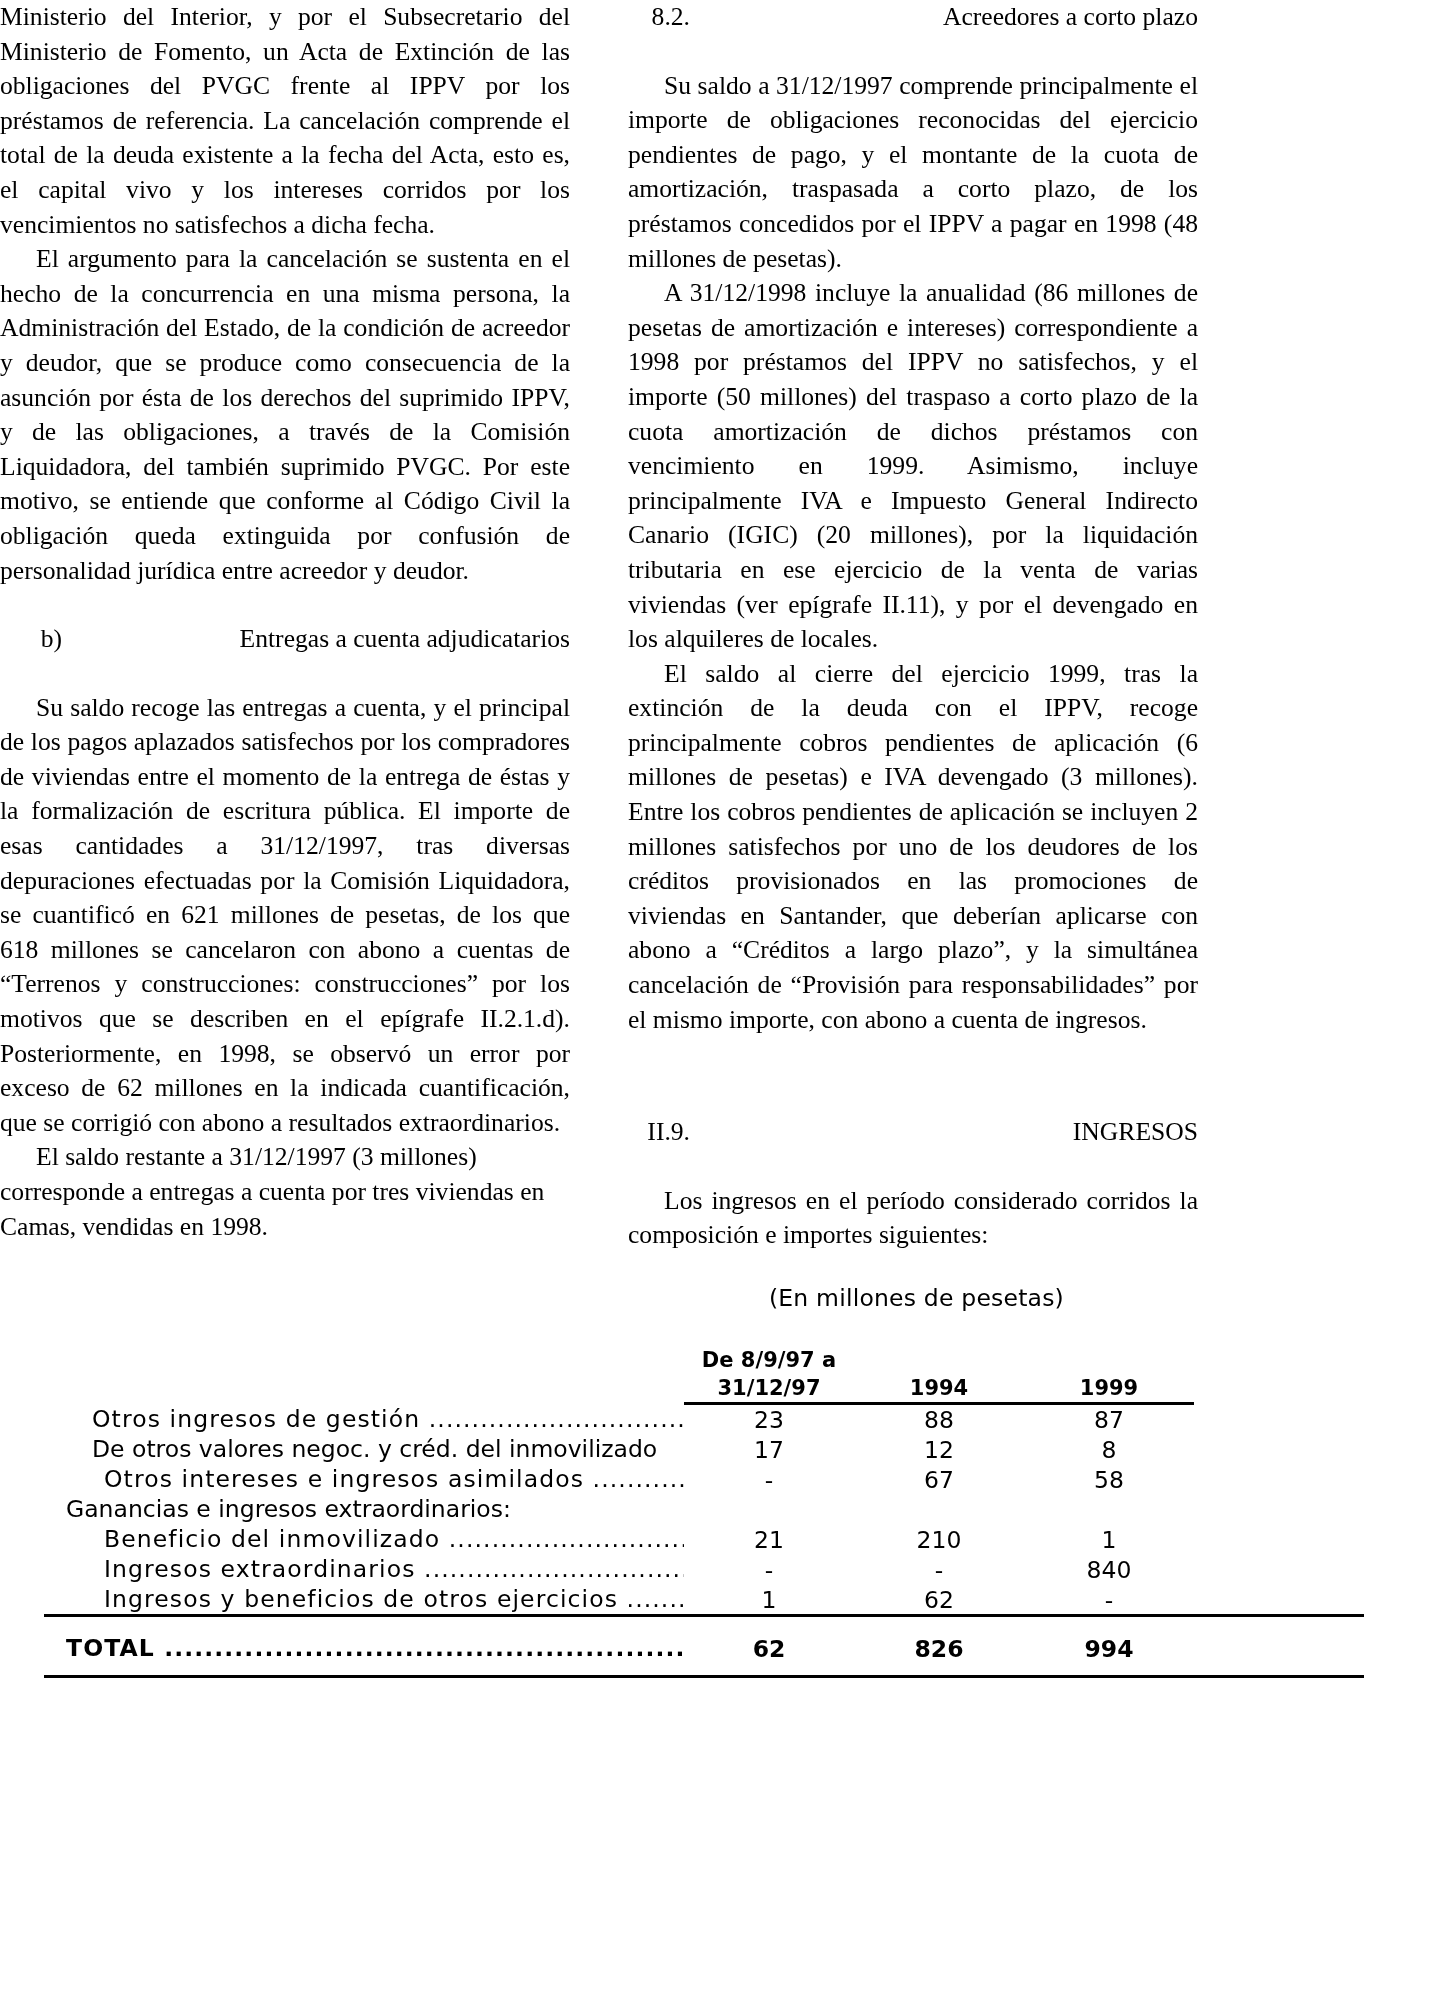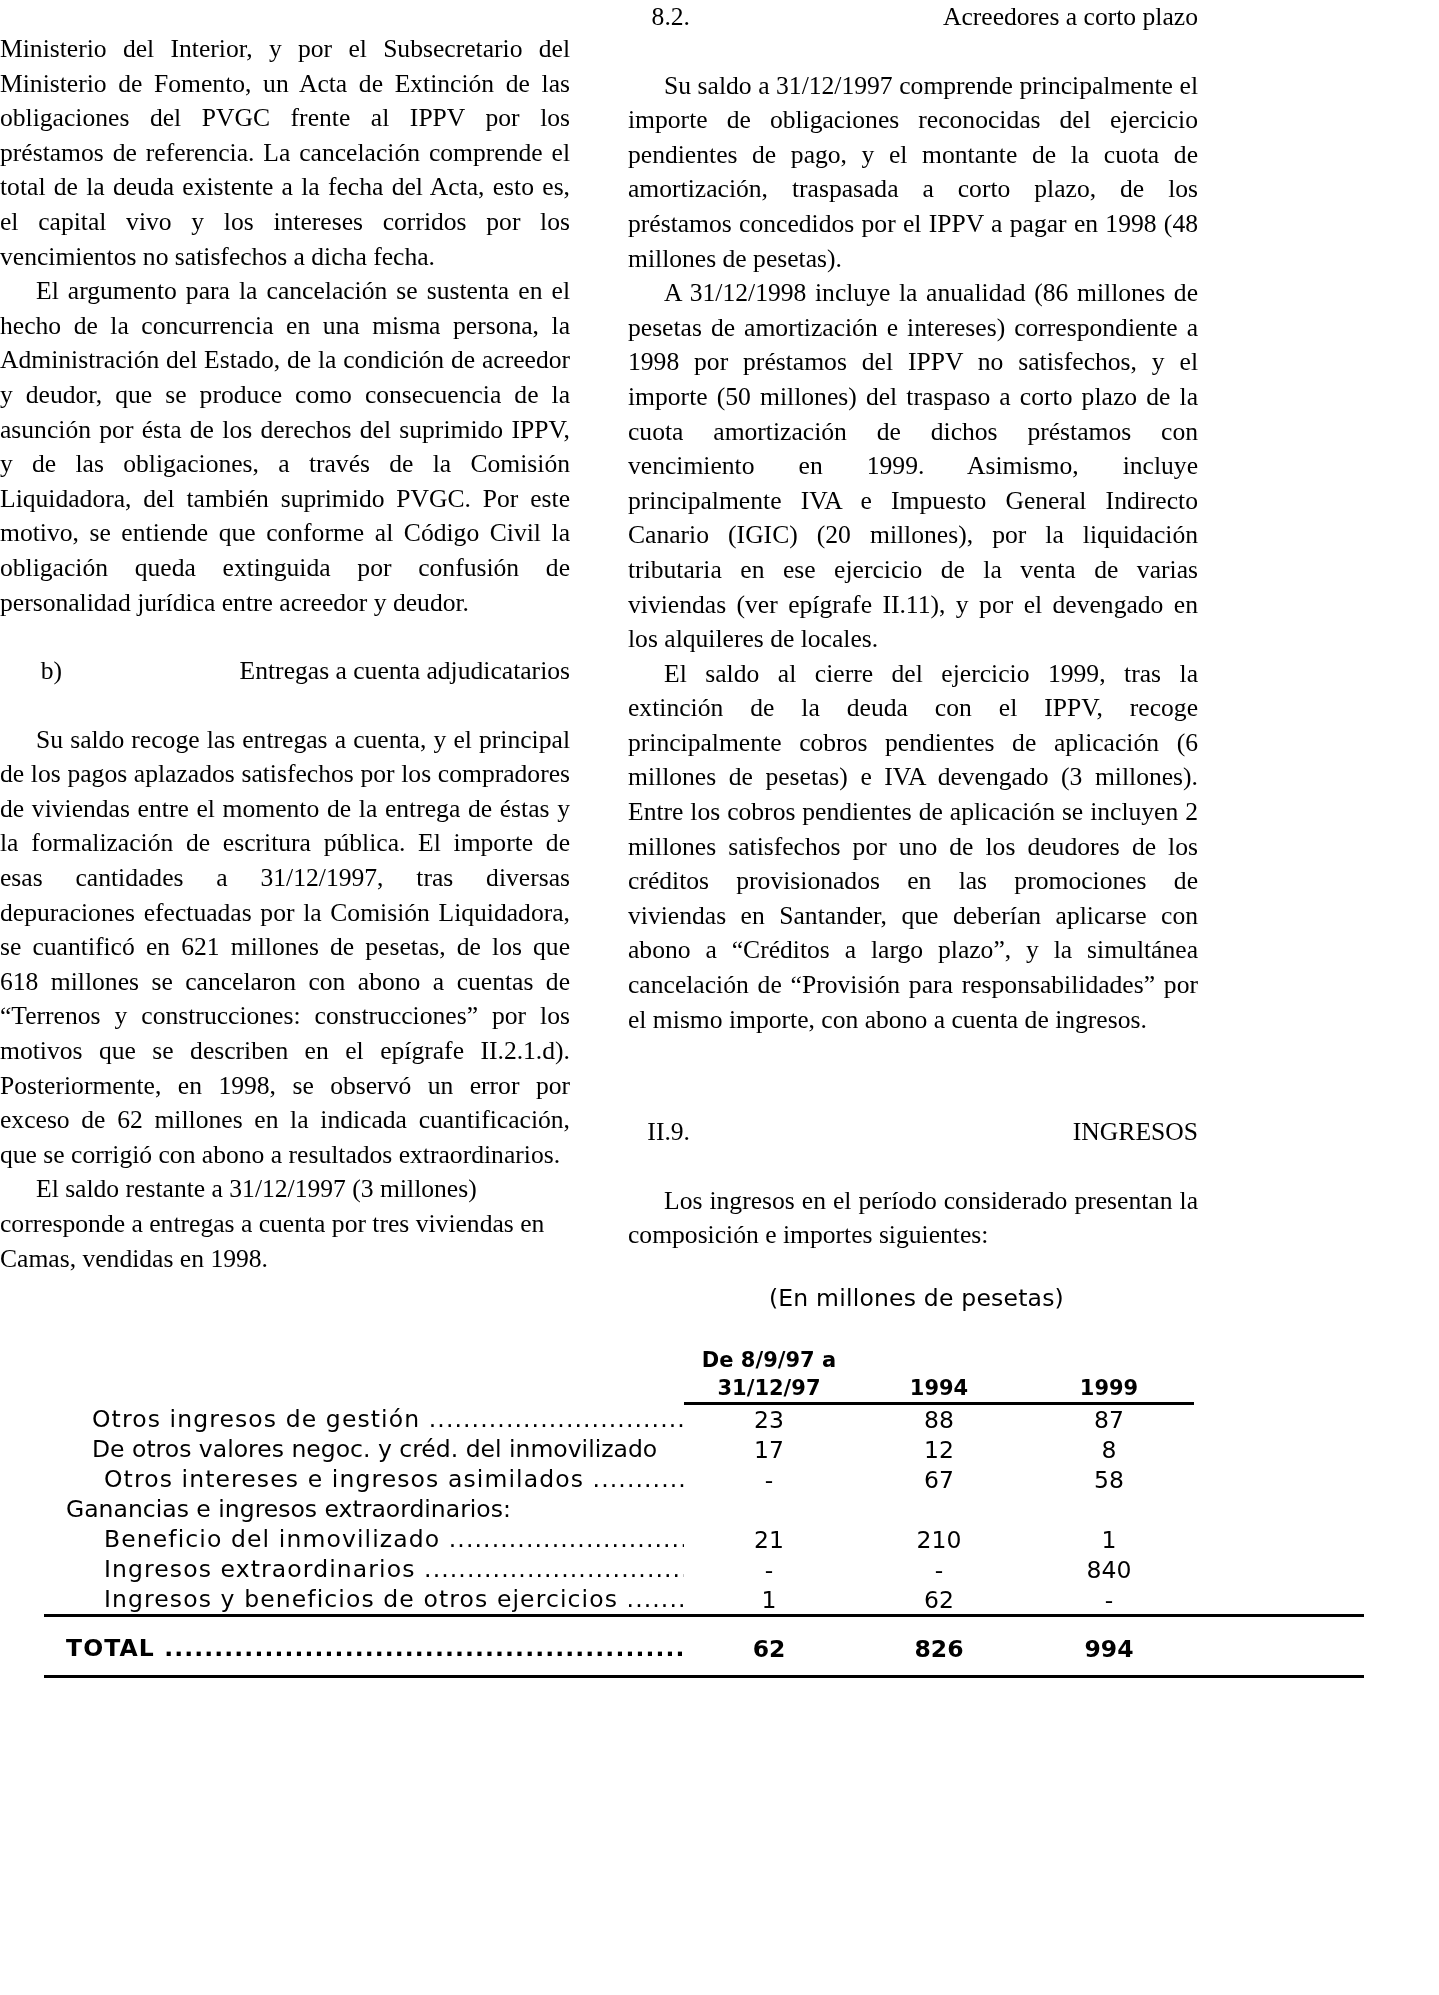--- a/index.html
+++ b/index.html
@@ -35,21 +35,21 @@
     gap: 58px;
   }
   .col {
     width: 570px;
     font-size: 25.6px;
     line-height: 34.6px;
     text-align: justify;
     text-justify: inter-word;
     hyphens: manual;
   }
-  .col.left { margin-left: 0px; margin-top: 32px; }
+  .col.left { margin-left: 0px; }
   .col.right { margin-left: 0px; }
 
   p.para {
     margin: 0;
     text-indent: 36px;
     text-align: justify;
   }
   p.para.noindent { text-indent: 0; }
 
   p.para.last { text-align: left; }
@@ -187,21 +187,21 @@
 
       <div class="spacer-xl"></div>
 
       <div class="heading-inline">
         <span class="num">II.9.</span>
         <span class="txt">INGRESOS</span>
       </div>
 
       <div class="spacer-md"></div>
 
-      <p class="para">Los ingresos en el período considerado presentan la composición e importes siguientes:</p>
+      <p class="para">Los ingresos en el período considerado corridos la composición e importes siguientes:</p>
     </div>
   </div>
 
   <div class="table-block">
 
     <div class="units-line">(En millones de pesetas)</div>
 
     <table class="ingresos">
       <colgroup>
         <col class="c-label">

